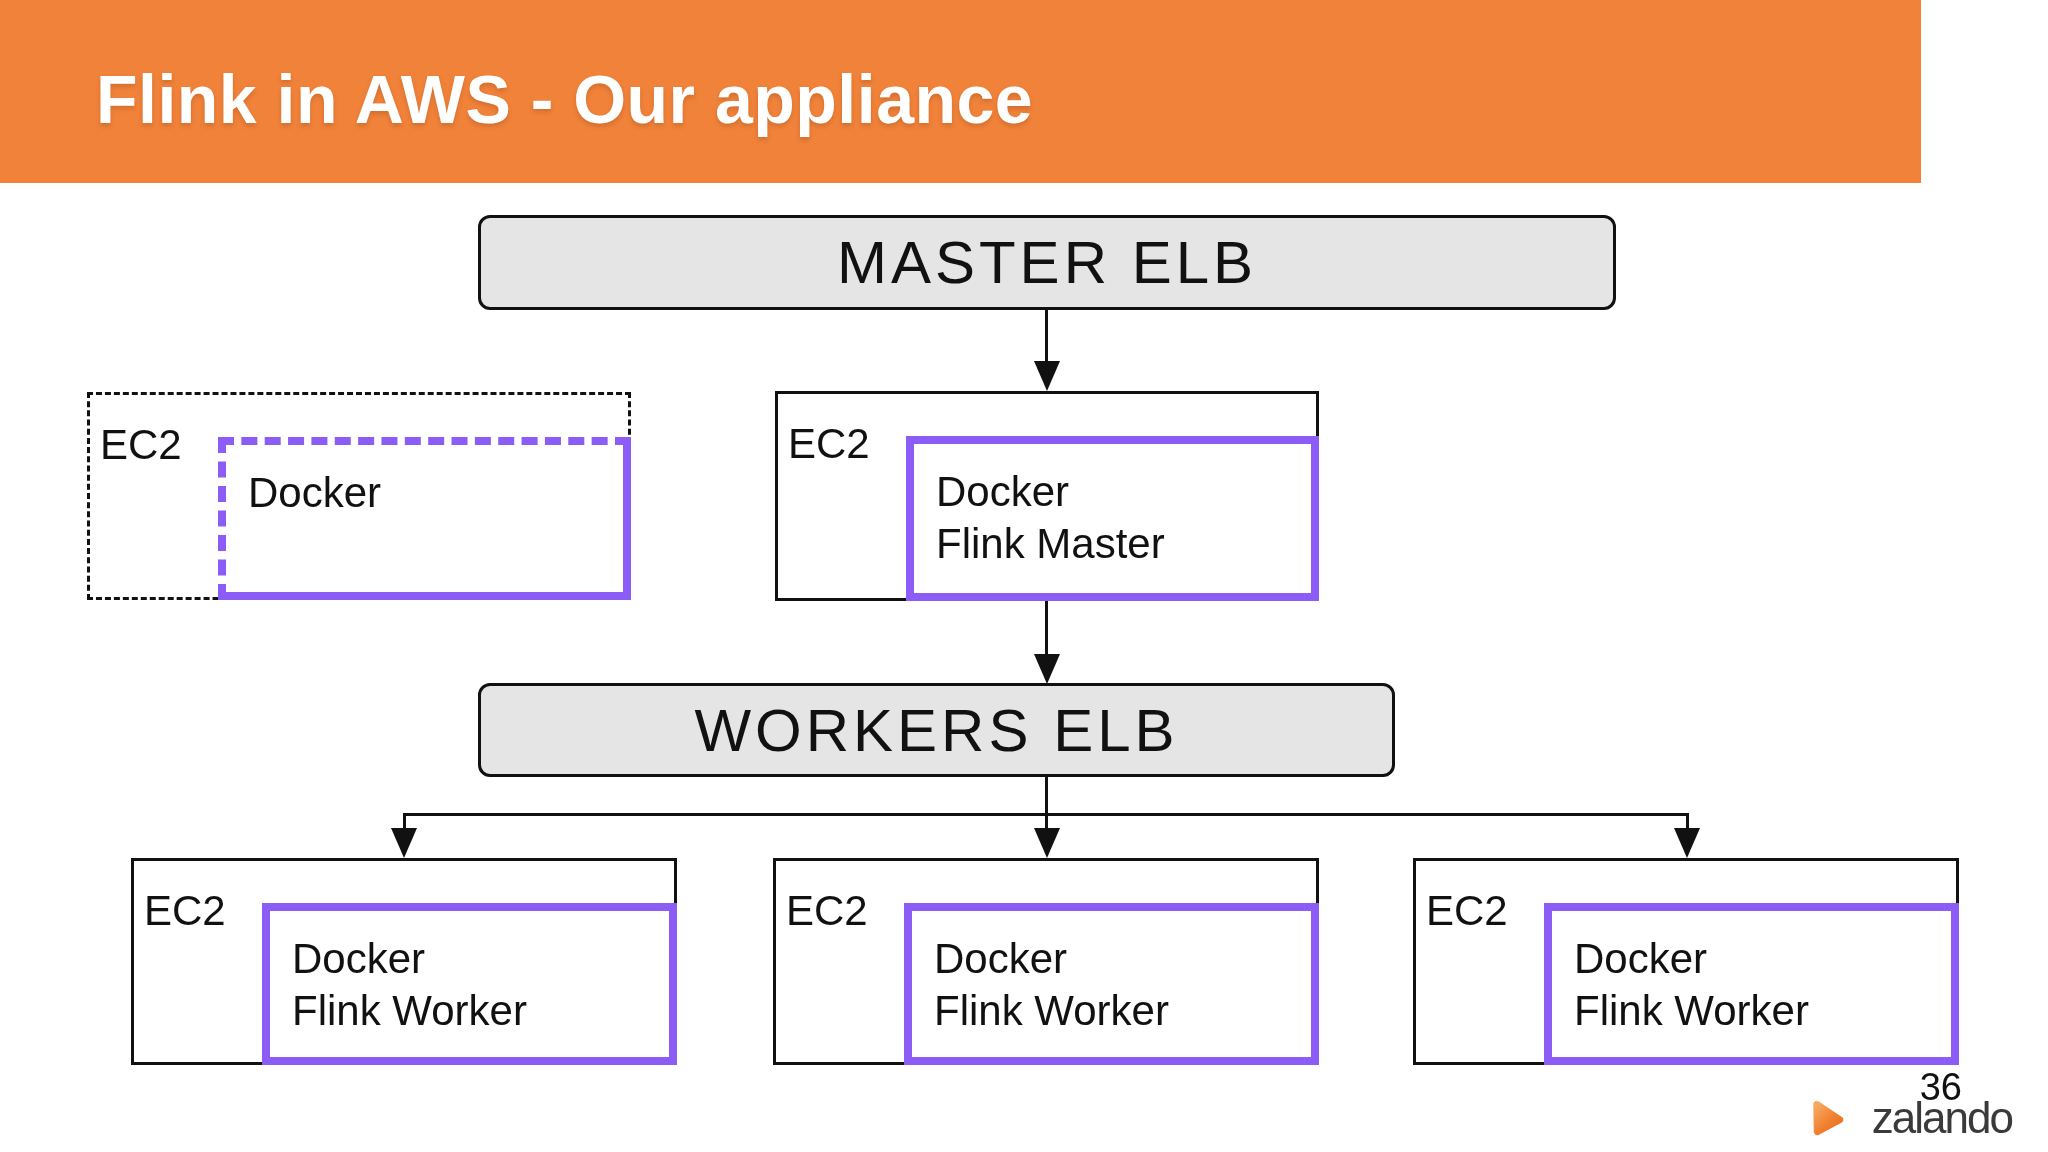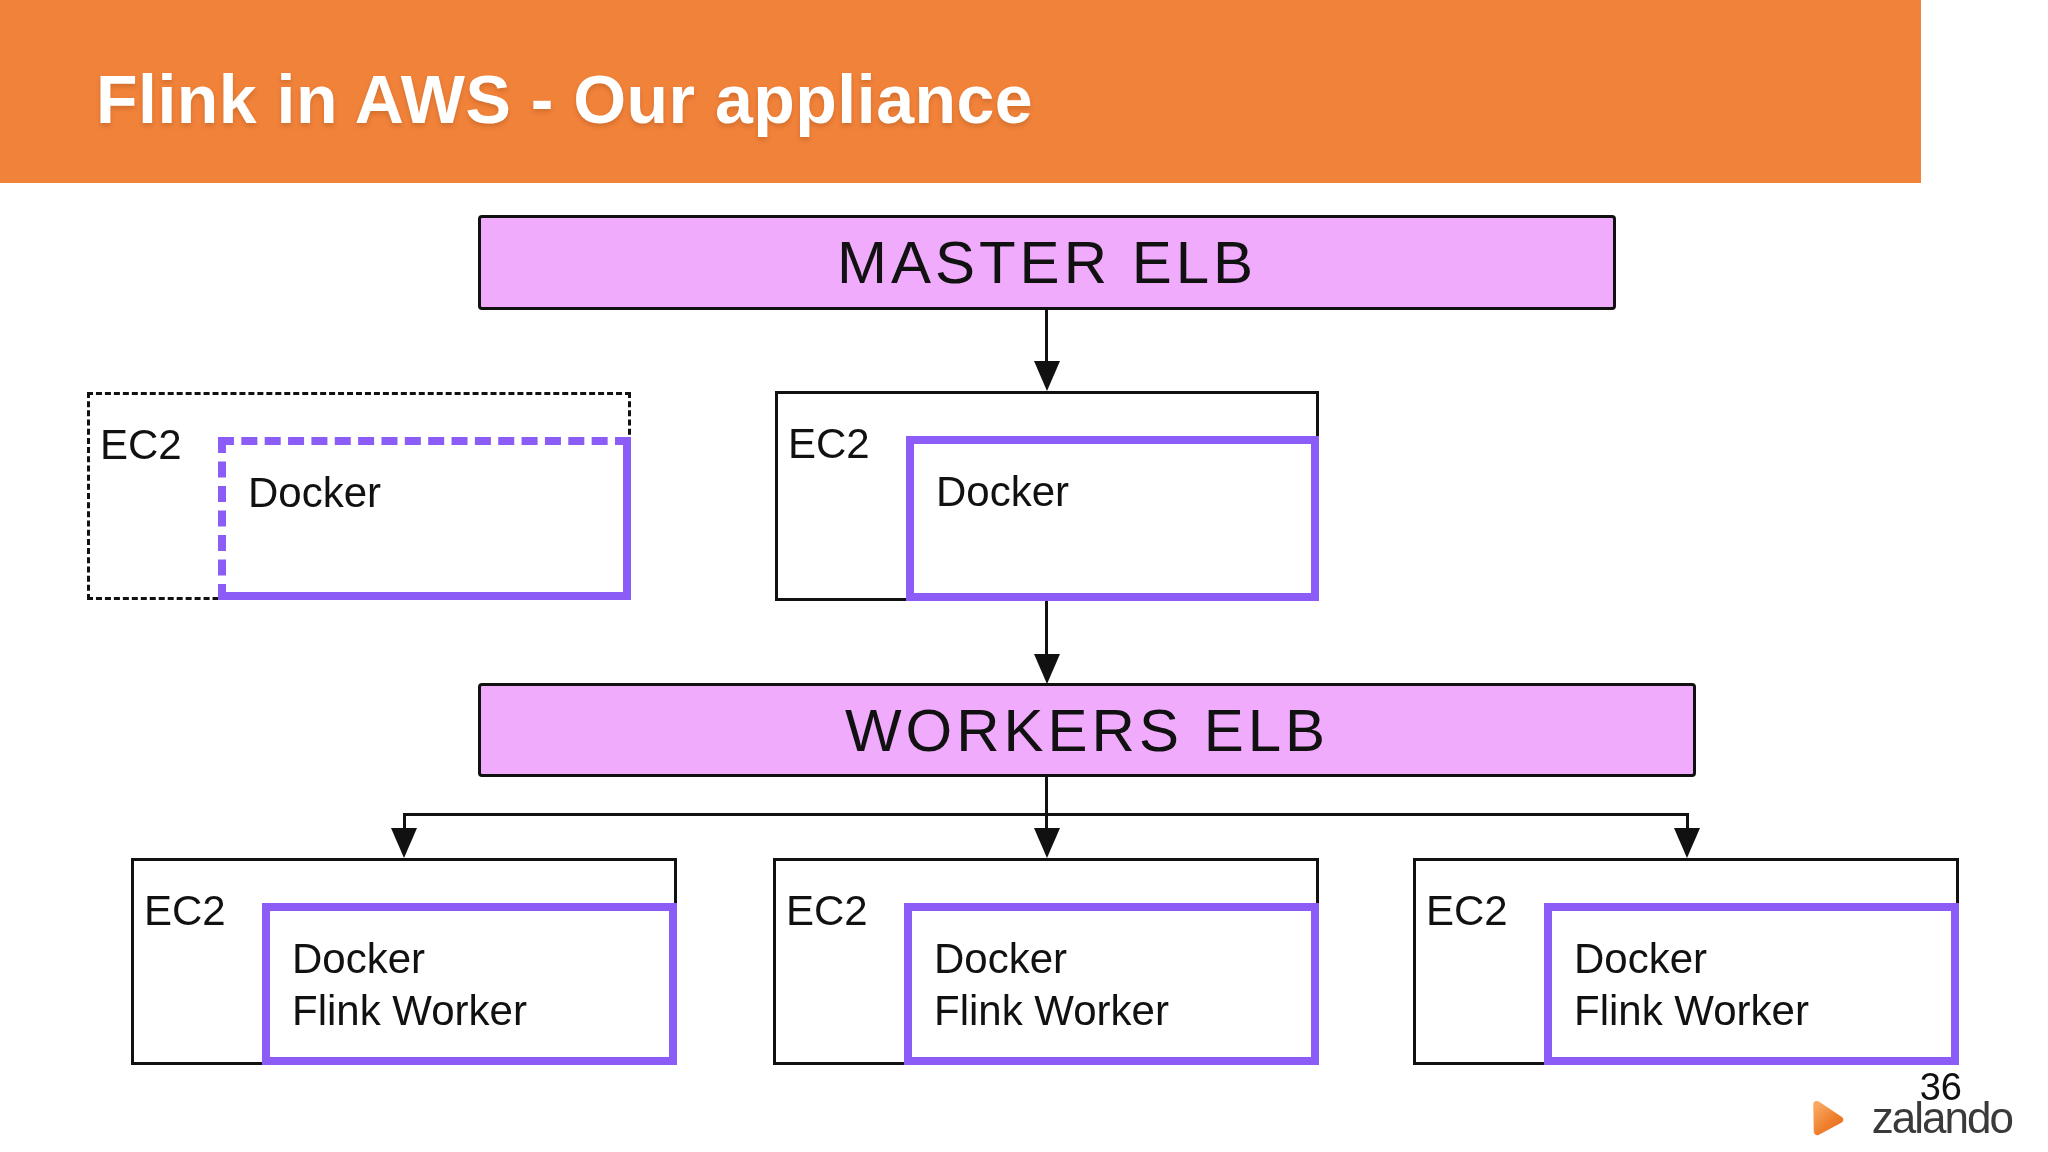--- a/index.html
+++ b/index.html
@@ -23,27 +23,27 @@
   .header h1{
     margin:0;
     font-size:68px;font-weight:bold;color:#ffffff;
     letter-spacing:0.5px;
     text-shadow:0 3px 4px rgba(120,60,10,0.25);
   }
 
   
   .elb{
     position:absolute;
-    border:3px solid #111111;border-radius:4px;
-    background:#f0abfc;
+    border:3px solid #111111;border-radius:12px;
+    background:#e5e5e5;
     display:flex;align-items:center;justify-content:center;
     font-size:60px;letter-spacing:4px;color:#111111;
   }
   .elb-master{left:478px;top:215px;width:1138px;height:95px;}
-  .elb-workers{left:478px;top:683px;width:1218px;height:94px;}
+  .elb-workers{left:478px;top:683px;width:917px;height:94px;}
 
   
   .ec2{
     position:absolute;
     border:3px solid #111111;
     background:#ffffff;
   }
   .ec2 .host-label{
     position:absolute;left:10px;top:26px;
     font-size:42px;color:#111111;
@@ -125,20 +125,21 @@
     <span class="host-label">EC2</span>
     <div class="container-box">
       <div>Docker</div>
     </div>
   </div>
 
   <div class="ec2 ec2-master">
     <span class="host-label">EC2</span>
     <div class="container-box">
       <div>Docker</div>
+      <div>Flink Master</div>
     </div>
   </div>
 
   <div class="elb elb-workers">
     <span>WORKERS ELB</span>
   </div>
 
   <div class="ec2 ec2-worker-1">
     <span class="host-label">EC2</span>
     <div class="container-box">

